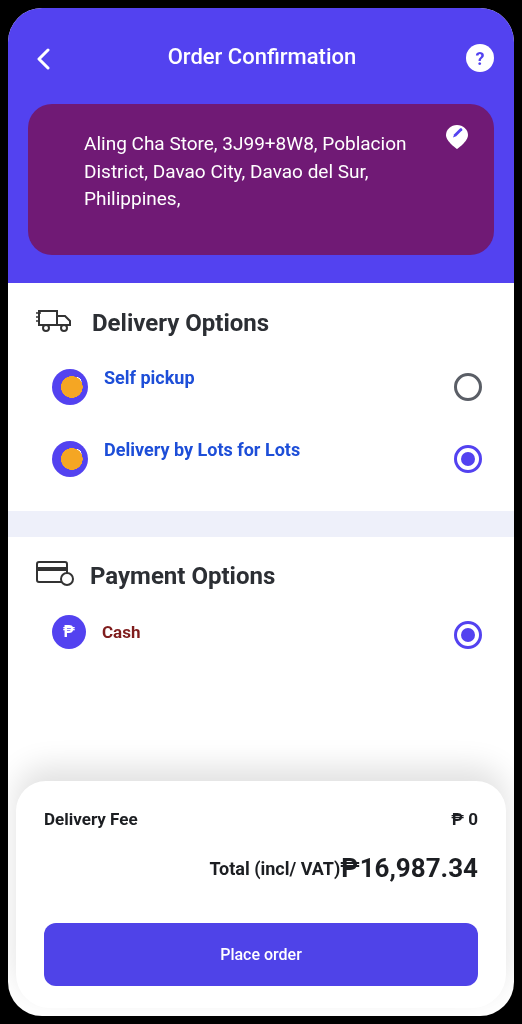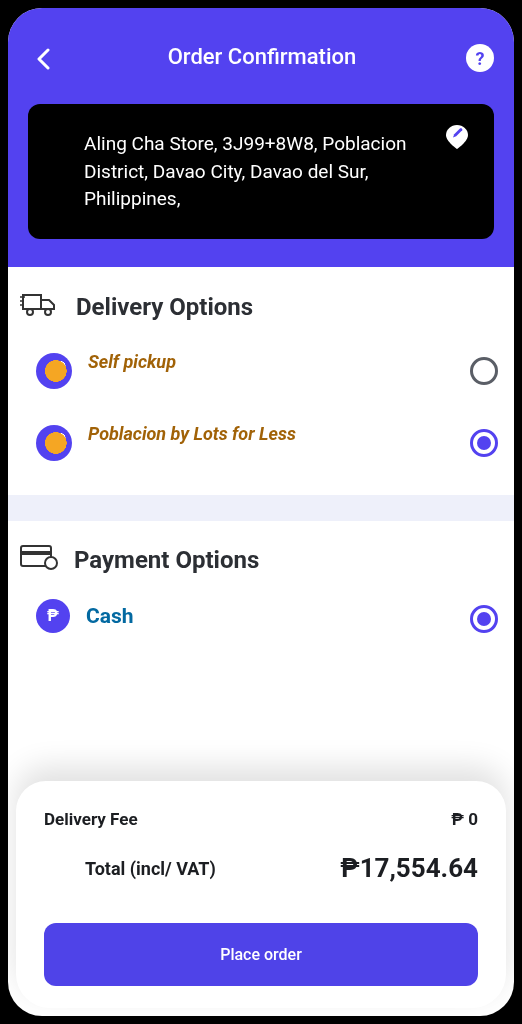--- a/index.html
+++ b/index.html
@@ -6,44 +6,44 @@
     body { background: #000; display: flex; justify-content: center; align-items: flex-start; }
     .phone-frame { width: 522px; height: 1024px; background: #000; border-radius: 40px; padding: 8px; overflow: hidden; }
     .phone-screen { width: 100%; height: 100%; background: #fff; border-radius: 34px; overflow: hidden; position: relative; }
     .topbar { background: #5342f0; padding: 36px 20px 14px; display: flex; align-items: flex-start; justify-content: space-between; }
     .back-btn { width: 30px; height: 30px; display: flex; align-items: center; justify-content: center; color: #fff; cursor: pointer; }
     .topbar-title { flex: 1; text-align: center; color: #fff; font-size: 22px; font-weight: 500; }
     .help-btn { width: 28px; height: 28px; border-radius: 50%; background: #fff; display: flex; align-items: center; justify-content: center; color: #5342f0; font-weight: bold; font-size: 18px; cursor: pointer; }
     .address-section { background: #5342f0; padding: 16px 20px 28px; }
     .address-header { display: flex; align-items: center; gap: 12px; padding: 6px 6px 18px; }
     .address-header-text { color: #fff; font-size: 22px; font-weight: 700; }
-    .address-card { background: #000000; border-radius: 12px; padding: 26px 48px 26px 56px; position: relative; }
+    .address-card { background: #701a75; border-radius: 24px; padding: 26px 48px 42px 56px; position: relative; }
     .address-text { color: #fff; font-size: 19px; line-height: 1.45; }
     .edit-badge { position: absolute; top: 18px; right: 22px; width: 30px; height: 30px; display: flex; align-items: center; justify-content: center; }
-    .content { background: #fff; padding: 24px 8px 0; }
+    .content { background: #fff; padding: 24px 24px 0; }
     .section-header { display: flex; align-items: center; gap: 16px; margin-bottom: 18px; padding-left: 4px; }
     .section-title { font-size: 24px; font-weight: 700; color: #2c2f34; }
     .option-row { display: flex; align-items: flex-start; gap: 16px; padding: 10px 8px 24px 20px; cursor: pointer; }
     .option-avatar { width: 36px; height: 36px; border-radius: 50%; background: #5342f0; overflow: hidden; flex-shrink: 0; position: relative; margin-top: 2px; }
     .option-avatar::after { content: ""; position: absolute; inset: 0; background: radial-gradient(circle at 55% 50%, #f5a623 0, #f5a623 40%, transparent 41%), radial-gradient(circle at 70% 35%, #fff 0, #fff 12%, transparent 13%); }
     .option-text { flex: 1; padding-right: 6px; }
-    .option-title { font-size: 18px; font-weight: 700; color: #a16207; margin-bottom: 4px; font-style: italic; }
+    .option-title { font-size: 18px; font-weight: 700; color: #1d4ed8; margin-bottom: 4px; }
     .option-sub { font-size: 17px; color: #8a8d93; line-height: 1.4; }
     .radio { width: 28px; height: 28px; border: 3px solid #5a5e66; border-radius: 50%; flex-shrink: 0; margin-top: 6px; display: flex; align-items: center; justify-content: center; }
     .radio.selected { border-color: #5342f0; }
     .radio.selected::after { content: ""; width: 14px; height: 14px; background: #5342f0; border-radius: 50%; }
     .pay-avatar { width: 34px; height: 34px; border-radius: 50%; background: #5342f0; color: #fff; display: flex; align-items: center; justify-content: center; font-weight: bold; font-size: 16px; flex-shrink: 0; margin-top: 0px; }
     .pay-row { display: flex; align-items: center; gap: 16px; padding: 6px 8px 24px 20px; cursor: pointer; }
-    .pay-label { flex: 1; font-size: 21px; font-weight: 700; color: #0369a1; }
+    .pay-label { flex: 1; font-size: 17px; font-weight: 700; color: #7f1d1d; }
     .divider-band { height: 26px; background: #eef0fa; margin: 10px -24px 24px; }
     .bottom-card { position: absolute; left: 8px; right: 8px; bottom: 8px; background: #fff; border-radius: 30px 30px 34px 34px; box-shadow: 0 -14px 30px rgba(0,0,0,0.12); padding: 28px 28px 22px; }
     .fee-row { display: flex; justify-content: space-between; align-items: center; margin-bottom: 24px; }
     .fee-label { font-size: 17px; font-weight: 700; color: #1c1e22; }
     .fee-value { font-size: 17px; font-weight: 700; color: #1c1e22; }
-    .total-row { display: flex; justify-content: space-between; align-items: center; margin-bottom: 40px; margin-left: 41px; }
+    .total-row { display: flex; justify-content: flex-end; align-items: center; margin-bottom: 40px; margin-left: 41px; }
     .total-label { font-size: 18px; font-weight: 700; color: #1c1e22; }
     .total-value { font-size: 26px; font-weight: 700; color: #1c1e22; }
     .place-btn { width: 100%; background: #4f43e8; border: none; border-radius: 12px; padding: 22px; color: #fff; font-size: 16px; font-weight: 500; cursor: pointer; }
   </style>
 </head>
 <body>
 
 <div class="phone-frame">
   <div class="phone-screen">
     <div class="topbar">
@@ -86,21 +86,21 @@
         <div class="option-avatar"></div>
         <div class="option-text">
           <div class="option-title">Self pickup</div>
         </div>
         <div class="radio"></div>
       </div>
 
       <div class="option-row">
         <div class="option-avatar"></div>
         <div class="option-text">
-          <div class="option-title">Poblacion by Lots for Less</div>
+          <div class="option-title">Delivery by Lots for Lots</div>
         </div>
         <div class="radio selected"></div>
       </div>
 
       <div class="divider-band"></div>
 
       <div class="section-header">
         <span>
           <svg width="38" height="26" viewBox="0 0 38 26">
               <rect x="1" y="1" width="30" height="20" rx="2" fill="none" stroke="#333" stroke-width="2"></rect>
@@ -118,19 +118,19 @@
       </div>
     </div>
 
     <div class="bottom-card">
       <div class="fee-row">
         <span class="fee-label">Delivery Fee</span>
         <span class="fee-value">₱ 0</span>
       </div>
       <div class="total-row">
         <span class="total-label">Total (incl/ VAT)</span>
-        <span class="total-value">₱17,554.64</span>
+        <span class="total-value">₱16,987.34</span>
       </div>
       <button class="place-btn">Place order</button>
     </div>
 
   </div>
 </div>
 
 </body></html>

